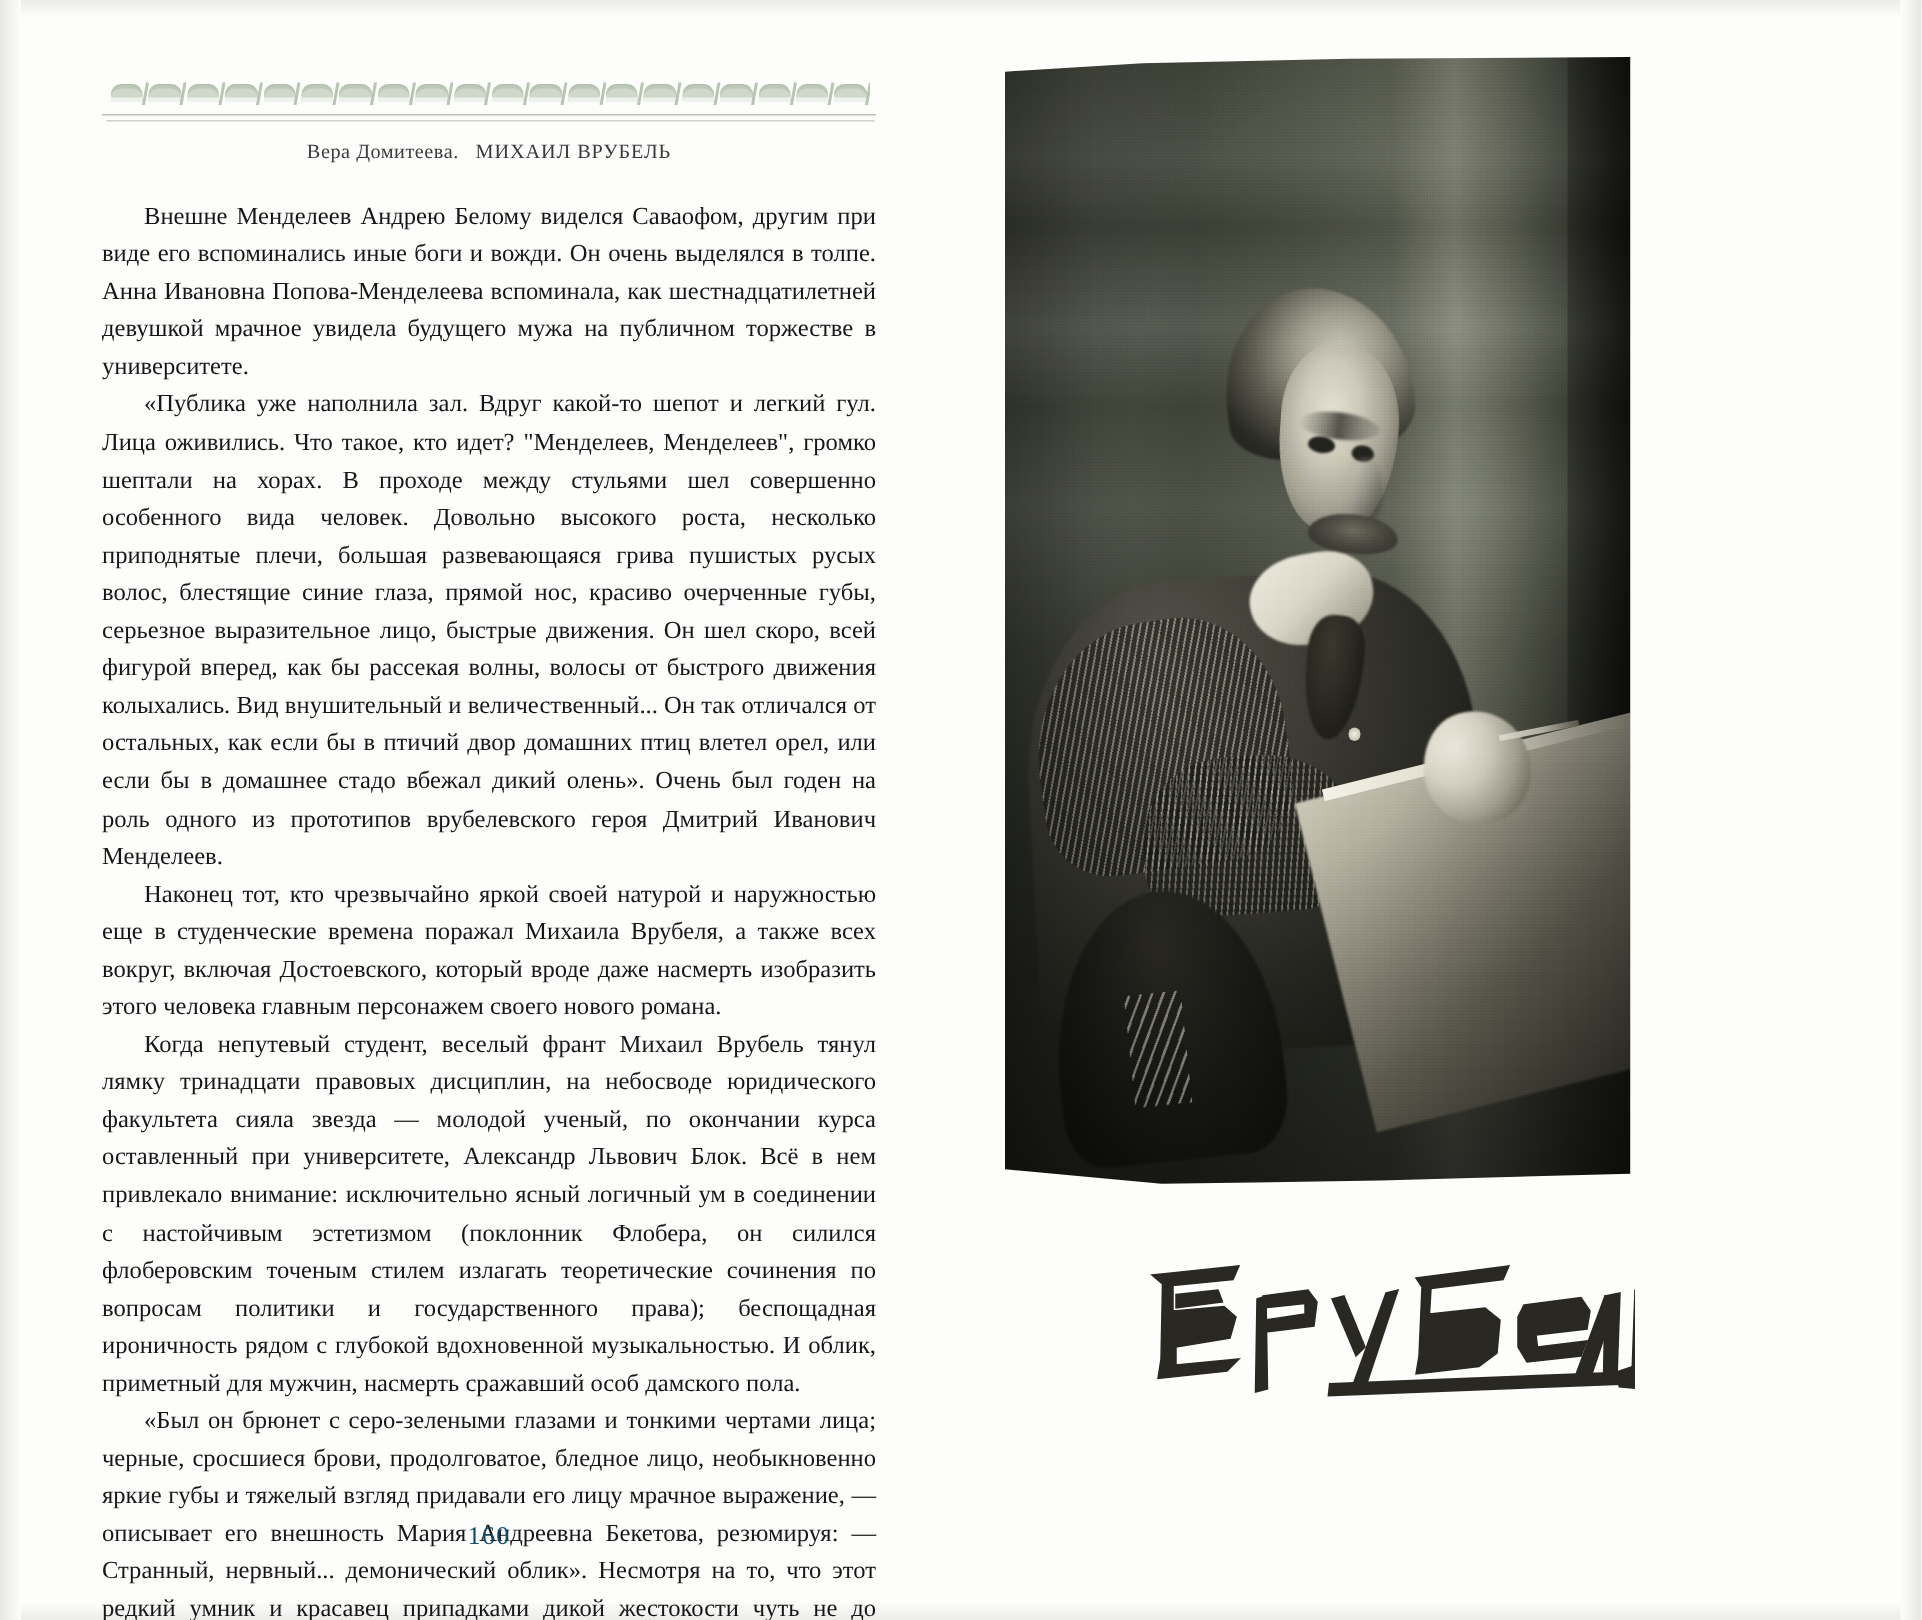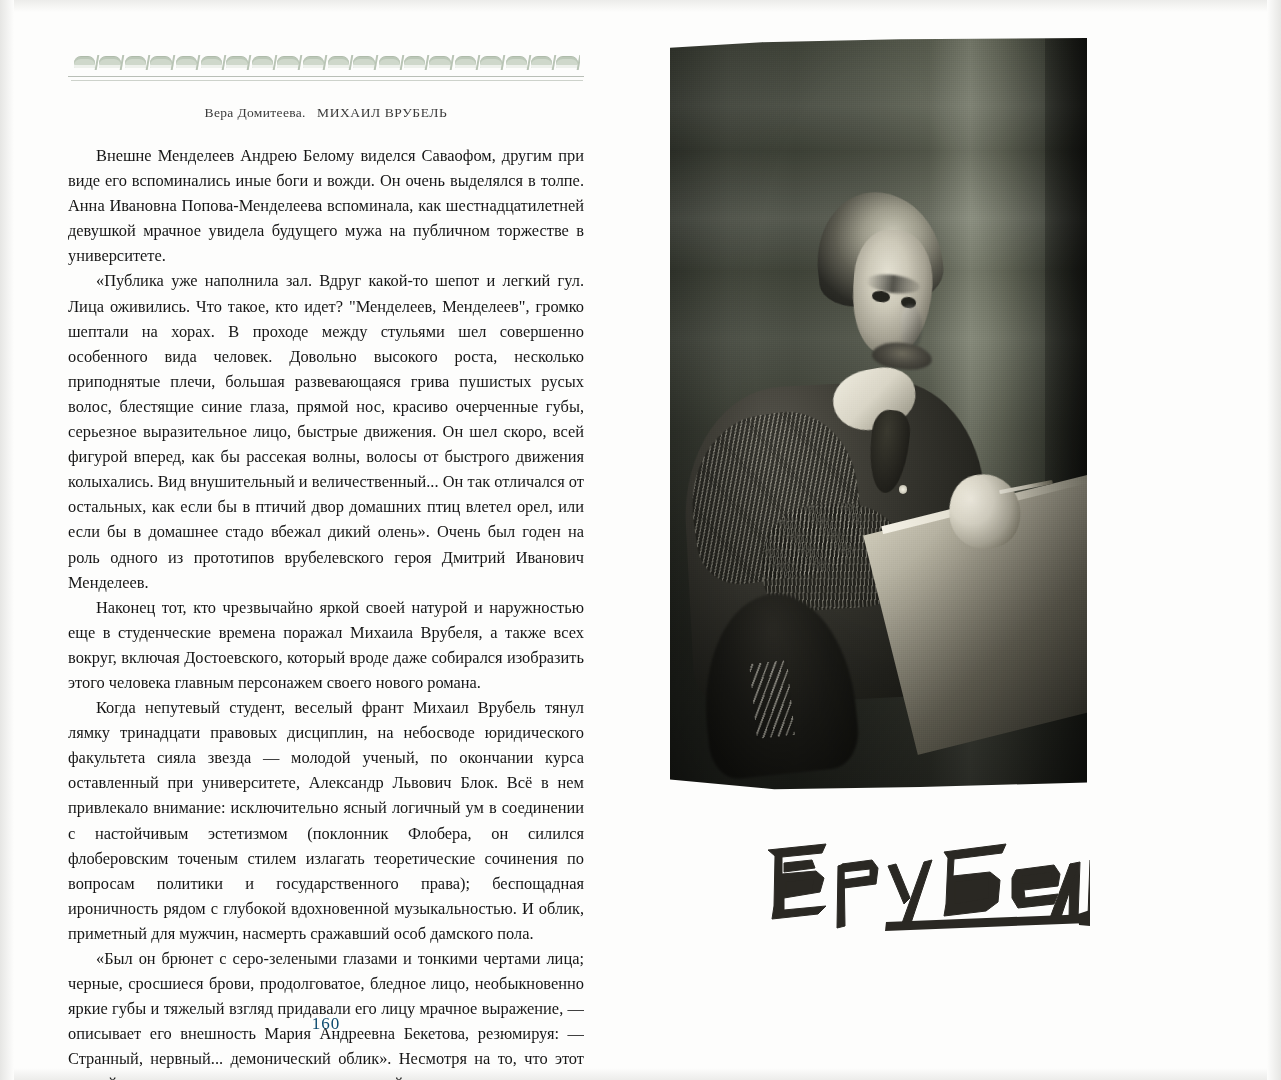--- a/index.html
+++ b/index.html
@@ -104,21 +104,21 @@
     background: #cdd2cb;
     margin-top: 3px;
     width: 512px;
     margin-left: 3px;
   }
 
   
   .running-head {
     text-align: center;
     width: 516px;
-    margin-top: 24px;
+    margin-top: 12px;
     font-size: 13.5px;
     letter-spacing: 0.35px;
     color: #3a3a3a;
     font-family: "Liberation Serif", "DejaVu Serif", serif;
   }
   .running-head .author { font-variant: normal; }
   .running-head .booktitle { letter-spacing: 0.6px; }
 
   
   .textblock {
@@ -506,21 +506,21 @@
 
     <div class="running-head">
       <span class="author">Вера Домитеева.</span>
       &nbsp;
       <span class="booktitle">МИХАИЛ ВРУБЕЛЬ</span>
     </div>
 
     <div class="textblock" id="textblock">
         <p>Внешне Менделеев Андрею Белому виделся Саваофом, другим при виде его вспоминались иные боги и вожди. Он очень выделялся в толпе. Анна Ивановна Попова-Менделеева вспоминала, как шестнадцатилетней девушкой мрачное увидела будущего мужа на публичном торжестве в университете.</p>
         <p>«Публика уже наполнила зал. Вдруг какой-то шепот и легкий гул. Лица оживились. Что такое, кто идет? "Менделеев, Менделеев", громко шептали на хорах. В проходе между стульями шел совершенно особенного вида человек. Довольно высокого роста, несколько приподнятые плечи, большая развевающаяся грива пушистых русых волос, блестящие синие глаза, прямой нос, красиво очерченные губы, серьезное выразительное лицо, быстрые движения. Он шел скоро, всей фигурой вперед, как бы рассекая волны, волосы от быстрого движения колыхались. Вид внушительный и величественный... Он так отличался от остальных, как если бы в птичий двор домашних птиц влетел орел, или если бы в домашнее стадо вбежал дикий олень». Очень был годен на роль одного из прототипов врубелевского героя Дмитрий Иванович Менделеев.</p>
-        <p>Наконец тот, кто чрезвычайно яркой своей натурой и наружностью еще в студенческие времена поражал Михаила Врубеля, а также всех вокруг, включая Достоевского, который вроде даже собирался изобразить этого человека главным персонажем своего нового романа.</p>
+        <p>Наконец тот, кто чрезвычайно яркой своей натурой и наружностью еще в студенческие времена поражал Михаила Врубеля, а также всех вокруг, включая Достоевского, который вроде даже насмерть изобразить этого человека главным персонажем своего нового романа.</p>
         <p>Когда непутевый студент, веселый франт Михаил Врубель тянул лямку тринадцати правовых дисциплин, на небосводе юридического факультета сияла звезда — молодой ученый, по окончании курса оставленный при университете, Александр Львович Блок. Всё в нем привлекало внимание: исключительно ясный логичный ум в соединении с настойчивым эстетизмом (поклонник Флобера, он силился флоберовским точеным стилем излагать теоретические сочинения по вопросам политики и государственного права); беспощадная ироничность рядом с глубокой вдохновенной музыкальностью. И облик, приметный для мужчин, насмерть сражавший особ дамского пола.</p>
         <p>«Был он брюнет с серо-зелеными глазами и тонкими чертами лица; черные, сросшиеся брови, продолговатое, бледное лицо, необыкновенно яркие губы и тяжелый взгляд придавали его лицу мрачное выражение, — описывает его внешность Мария Андреевна Бекетова, резюмируя: — Странный, нервный... демонический облик». Несмотря на то, что этот редкий умник и красавец припадками дикой жестокости чуть не до смерти замучил молоденькую свою жену, родную любимую сестру Марии Андреевны, мемуаристка отдает ему должное: «Это был че-</p>
       </div>
 
     <div class="folio">160</div>
   </div>
 
   <div class="recto">
 
     <div class="plate-wrap">

